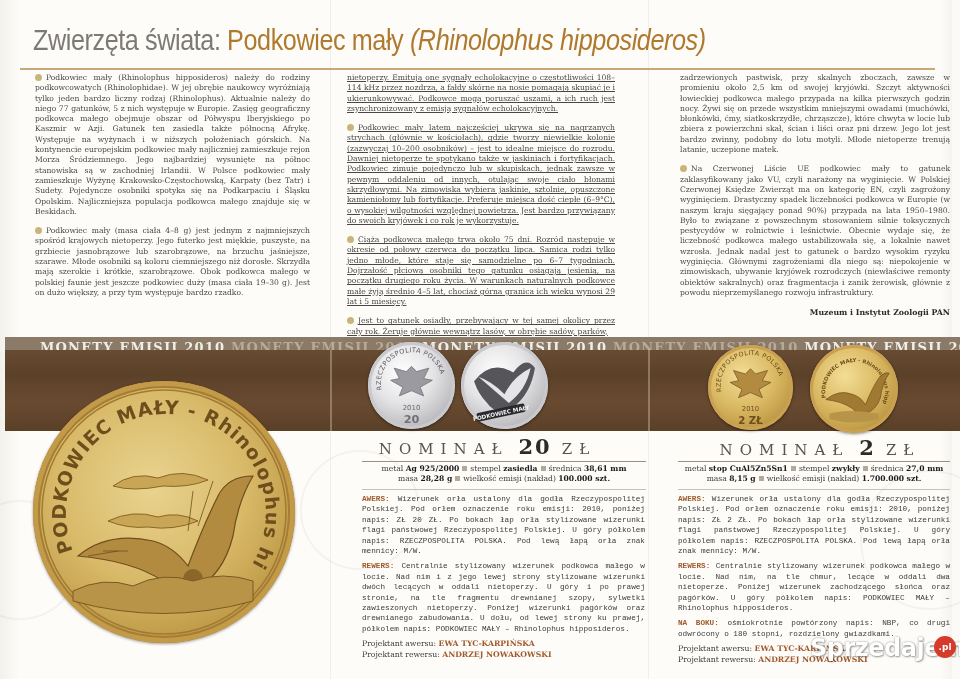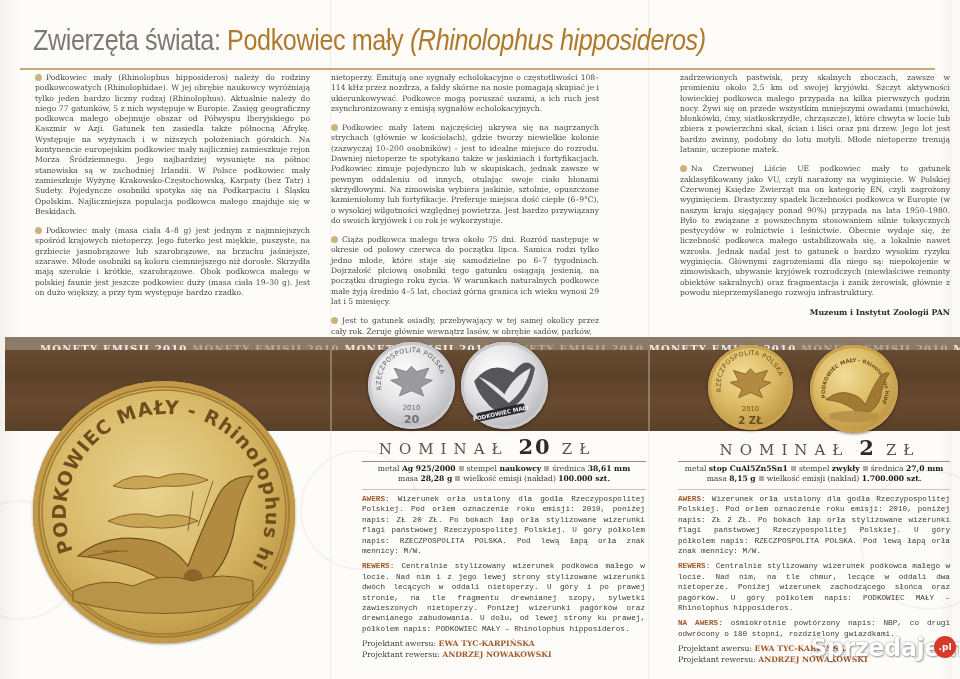--- a/index.html
+++ b/index.html
@@ -18,29 +18,29 @@
   .title .t1 { color: #7d7a76; }
   .title .t2 { color: #b07a2e; }
   .title .t3 { color: #b07a2e; font-style: italic; }
   .title-rule { position: absolute; left: 20px; top: 68px; width: 915px; height: 2px; background: #c9a876; }
 
   .col { position: absolute; top: 73px; font-size: 7.6px; line-height: 10.3px; color: #4a4846; text-align: justify; }
   .col p { margin-bottom: 9px; text-indent: 0; }
   .bullet { display: inline-block; width: 7px; height: 7px; border-radius: 50%;
     background: #c9b57a; margin-right: 4px; vertical-align: -1px; }
   .col1 { left: 35px; width: 275px; }
-  .col2 { left: 331px; width: 268px; }
+  .col2 { left: 347px; width: 268px; text-decoration: underline; }
   .col3 { left: 680px; width: 270px; }
   .sig { text-align: right; font-weight: bold; color: #2a2a2a; font-size: 7.8px; line-height: 11px; margin-top: 6px; }
 
   .band { position: absolute; left: 5px; top: 337px; width: 955px; height: 94px;
     background: linear-gradient(180deg, #6d5238 0%, #5c4129 40%, #684a30 70%, #5a4028 100%); }
   .band-strip { position: absolute; left: 5px; top: 337px; width: 955px; height: 13px;
     background: #8c7a68; overflow: hidden; white-space: nowrap; }
-  .band-strip span { font-family: "DejaVu Serif", serif; font-weight: bold; font-size: 10px;
+  .band-strip span { font-family: "DejaVu Serif", serif; font-weight: bold; font-size: 13px;
     letter-spacing: 1.2px; line-height: 13px; }
   .band-strip .light { color: #f2ede4; }
   .band-strip .dim { color: #b9ab98; }
   .band-seam { position: absolute; top: 350px; width: 2px; height: 81px; background: rgba(230,220,200,0.35); }
 
   .coin { position: absolute; border-radius: 50%; }
   .coin-big { left: 33px; top: 381px; width: 262px; height: 262px;
     background: radial-gradient(circle at 45% 40%, #e9d38f 0%, #d8b968 45%, #b8923f 80%, #8d6b2a 100%);
     box-shadow: inset 0 0 0 5px #c29a48, inset 0 0 0 7px #a57e35, 0 1px 3px rgba(0,0,0,0.4); }
   .coin-big svg { position: absolute; left: 0; top: 0; }
@@ -189,21 +189,21 @@
       <path d="M22 78 q20 -6 56 0 l0 6 q-28 8 -56 0z" fill="#b89448"></path>
     </svg>
   </div>
 
   <div class="nominal nom20">
     <span>NOMINAŁ</span><b>20</b><span>ZŁ</span>
   </div>
   <div class="nom-rule" style="left:362px;top:461px;width:284px"></div>
   <div class="spec" style="left:362px;top:464px;width:284px">
     <div>
-      <span>metal</span> <b>Ag 925/2000</b><span class="sq"></span><span>stempel</span> <b>naukowcy</b><span class="sq"></span><span>średnica</span> <b>38,61 mm</b>
+      <span>metal</span> <b>Ag 925/2000</b><span class="sq"></span><span>stempel</span> <b>zasiedla</b><span class="sq"></span><span>średnica</span> <b>38,61 mm</b>
     </div>
     <div>
       <span>masa</span> <b>28,28 g</b><span class="sq"></span><span>wielkość emisji (nakład)</span> <b>100.000 szt.</b>
     </div>
   </div>
   <div class="nom-rule" style="left:362px;top:489px;width:284px;background:#c8c0b6"></div>
 
   <div class="desc d20">
     <p><span class="lbl">AWERS:</span> <span>Wizerunek orła ustalony dla godła Rzeczypospolitej Polskiej. Pod orłem oznaczenie roku emisji: 2010, poniżej napis: ZŁ 20 ZŁ. Po bokach łap orła stylizowane wizerunki flagi państwowej Rzeczypospolitej Polskiej. U góry półkolem napis: RZECZPOSPOLITA POLSKA. Pod lewą łapą orła znak mennicy: M/W.</span></p>
     <p><span class="lbl">REWERS:</span> <span>Centralnie stylizowany wizerunek podkowca małego w locie. Nad nim i z jego lewej strony stylizowane wizerunki dwóch lecących w oddali nietoperzy. U góry i po prawej stronie, na tle fragmentu drewnianej szopy, sylwetki zawieszonych nietoperzy. Poniżej wizerunki pagórków oraz drewnianego zabudowania. U dołu, od lewej strony ku prawej, półkolem napis: PODKOWIEC MAŁY – Rhinolophus hipposideros.</span></p>
@@ -223,21 +223,21 @@
     </div>
     <div>
       <span>masa</span> <b>8,15 g</b><span class="sq"></span><span>wielkość emisji (nakład)</span> <b>1.700.000 szt.</b>
     </div>
   </div>
   <div class="nom-rule" style="left:678px;top:489px;width:272px;background:#c8c0b6"></div>
 
   <div class="desc d2">
     <p><span class="lbl">AWERS:</span> <span>Wizerunek orła ustalony dla godła Rzeczypospolitej Polskiej. Pod orłem oznaczenie roku emisji: 2010, poniżej napis: ZŁ 2 ZŁ. Po bokach łap orła stylizowane wizerunki flagi państwowej Rzeczypospolitej Polskiej. U góry półkolem napis: RZECZPOSPOLITA POLSKA. Pod lewą łapą orła znak mennicy: M/W.</span></p>
     <p><span class="lbl">REWERS:</span> <span>Centralnie stylizowany wizerunek podkowca małego w locie. Nad nim, na tle chmur, lecące w oddali dwa nietoperze. Poniżej wizerunek zachodzącego słońca oraz pagórków. U góry półkolem napis: PODKOWIEC MAŁY – Rhinolophus hipposideros.</span></p>
-    <p><span class="lbl">NA AWERS:</span> <span>ośmiokrotnie powtórzony napis: NBP, co drugi odwrócony o 180 stopni, rozdzielony gwiazdkami.</span></p>
+    <p><span class="lbl">NA BOKU:</span> <span>ośmiokrotnie powtórzony napis: NBP, co drugi odwrócony o 180 stopni, rozdzielony gwiazdkami.</span></p>
     <div class="proj">
       <div><span>Projektant awersu:</span> <span class="nm">EWA TYC-KARPIŃSKA</span></div>
       <div><span>Projektant rewersu:</span> <span class="nm">ANDRZEJ NOWAKOWSKI</span></div>
     </div>
   </div>
 
   <div class="watermark">Sprzedajemy</div>
   <div class="wm-dot">.pl</div>
 </div>
 

